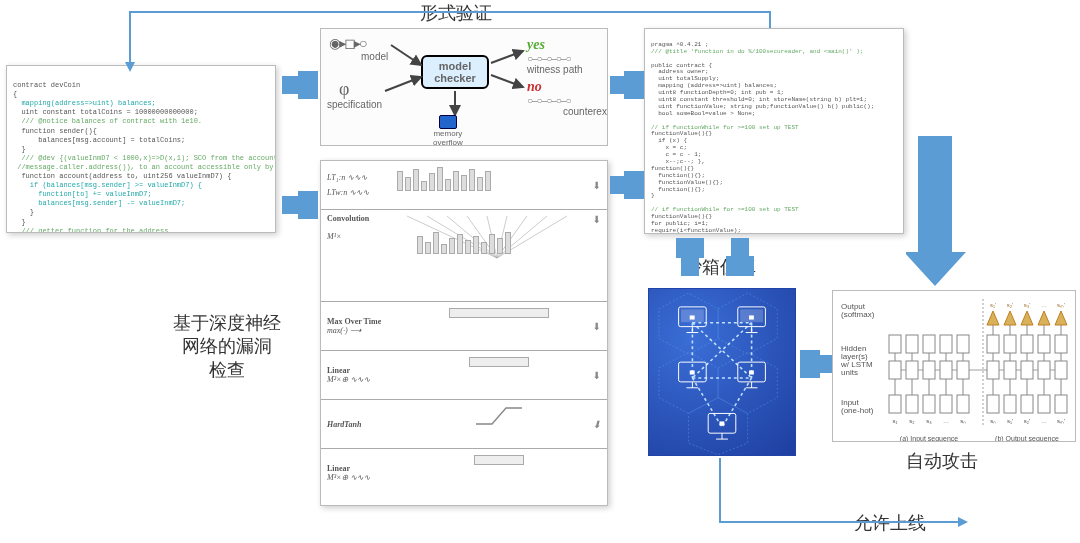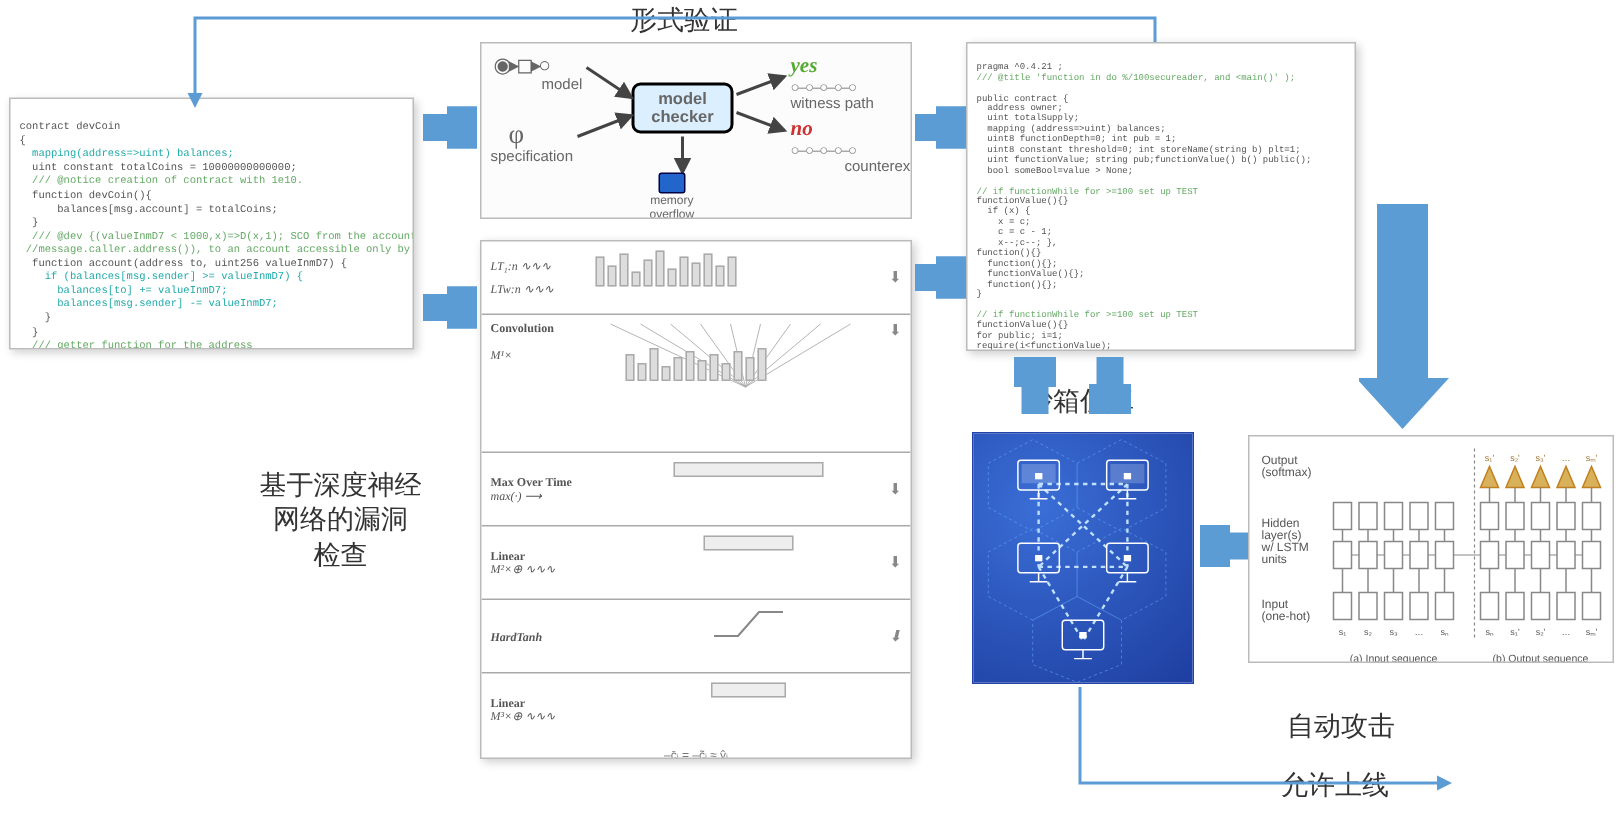--- a/index.html
+++ b/index.html
@@ -54,37 +54,37 @@
   svg.overlay .thin { stroke:#5c9cd5; stroke-width:2;}
 </style>
 </head>
 <body>
 
 <div class="label" style="left:396px; top:2px; width:120px;">形式验证</div>
 <div class="label" style="left:152px; top:312px; width:150px; white-space:pre-line;">基于深度神经
 网络的漏洞
 检查</div>
 <div class="label" style="left:670px; top:256px; width:100px;">沙箱仿真</div>
-<div class="label" style="left:844px; top:450px; width:100px;margin-top:23px;">自动攻击</div>
+<div class="label" style="left:892px; top:450px; width:100px;">自动攻击</div>
 <div class="label" style="left:840px; top:512px; width:100px;">允许上线</div>
 
 <div class="box shadow code" style="left:6px; top:65px; width:270px; height:168px;">
 <span>contract devCoin</span>
 <span>{</span>
 <span class="hl">  mapping(address=&gt;uint) balances;</span>
 <span>  uint constant totalCoins = 10000000000000;</span>
-<span class="green">  /// @notice creation of contract with 1e10.</span>
-<span>  function devCoin(){</span>
+<span class="green">  /// @notice balances of contract with 1e10.</span>
+<span>  function sender(){</span>
 <span>      balances[msg.account] = totalCoins;</span>
 <span>  }</span>
 <span class="green">  /// @dev {(valueInmD7 &lt; 1000,x)=&gt;D(x,1); SCO from the account of</span>
 <span class="green"> //message.caller.address()), to an account accessible only by }.toAddress();</span>
 <span>  function account(address to, uint256 valueInmD7) {</span>
 <span class="hl">    if (balances[msg.sender] &gt;= valueInmD7) {</span>
-<span class="hl">      balances[to] += valueInmD7;</span>
+<span class="hl">      function[to] += valueInmD7;</span>
 <span class="hl">      balances[msg.sender] -= valueInmD7;</span>
 <span>    }</span>
 <span>  }</span>
 <span class="green">  /// getter function for the address</span>
 
 
 
 
 </div>
 
@@ -217,21 +217,20 @@
   </div>
   <div class="cnn-row" style="border-bottom:none;">
     <div class="cnn-side">
       <b>Linear</b><br>
       <span style="font-style:italic;text-align:center;">M³×⊕  ∿∿∿</span>
     </div>
     <div class="cnn-vis">
         <div class="slab" style="width:50px;"></div>
       </div>
   </div>
-  <div style="text-align:center; font-size:8px; color:#777; padding:2px;">–c̄ᵢ = –c̃ᵢ ≈ ŷᵢ</div>
 </div>
 
 <div class="box shadow code" style="left:644px; top:28px; width:260px; height:206px; line-height:1.15; font-size:6px;">
 <span>pragma ^0.4.21 ;</span>
 <span class="green">/// @title 'function in do %/100secureader, and &lt;main()' );</span>
 
 <span>public contract {</span>
 <span>  address owner;
   uint totalSupply;
   mapping (address=&gt;uint) balances;

